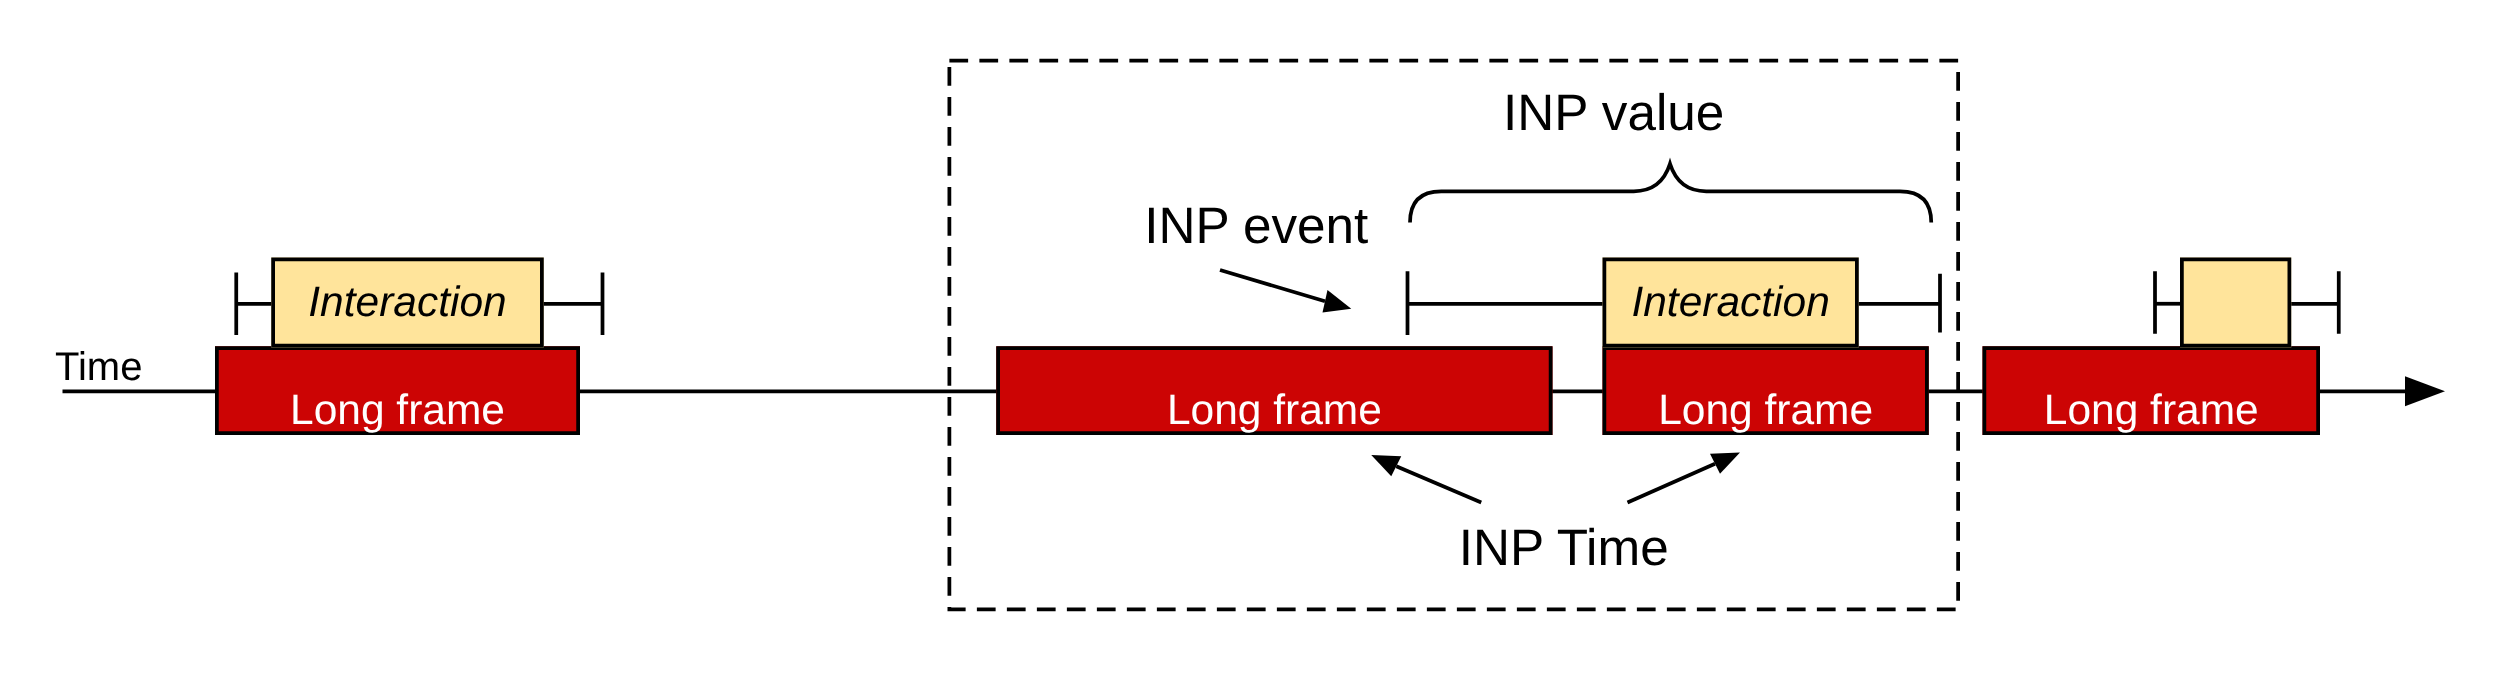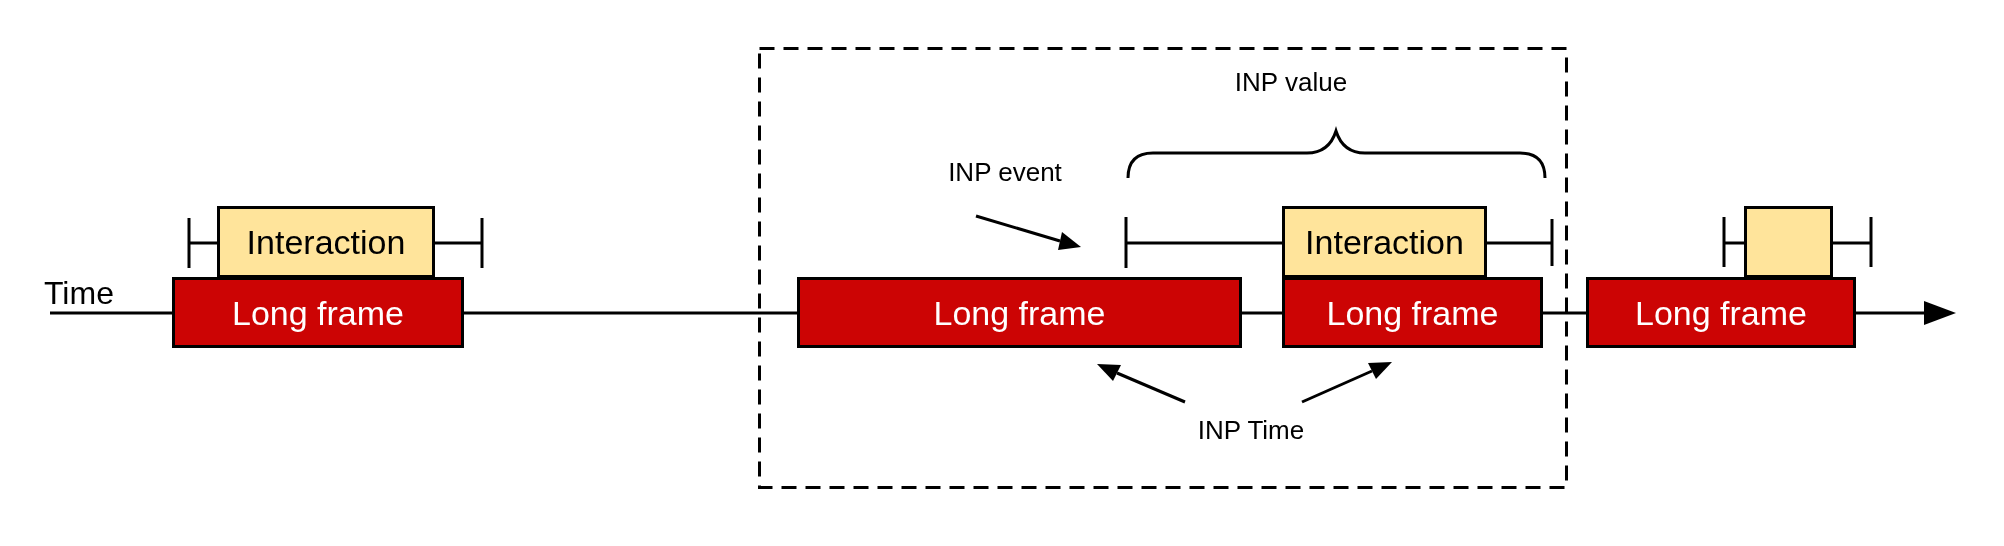--- a/index.html
+++ b/index.html
@@ -17,36 +17,36 @@
     background:var(--background);
     font-family:"Liberation Sans","DejaVu Sans",sans-serif;
     overflow:hidden;
   }
   .lines{position:absolute;left:0;top:0;width:2004px;height:546px;}
   .bar{
     position:absolute;top:277px;height:71px;
     background:var(--long-frame-fill);
     border:3px solid var(--line);
     box-sizing:border-box;
-    display:flex;align-items:center;justify-content:center;
+    display:flex;align-items:flex-end;justify-content:center;
     color:var(--long-frame-text);
     font-size:34px;line-height:1;white-space:nowrap;
   }
   .interaction{
     position:absolute;top:206px;height:72px;
     background:var(--interaction-fill);
     border:3px solid var(--line);
     box-sizing:border-box;
     display:flex;align-items:center;justify-content:center;
     color:var(--interaction-text);
-    font-size:34px;line-height:1;white-space:nowrap;
+    font-size:34px;line-height:1;white-space:nowrap;font-style:italic;
   }
   .ann{
     position:absolute;color:var(--line);
-    font-size:26px;line-height:1.1;white-space:nowrap;
+    font-size:41px;line-height:1.1;white-space:nowrap;
   }
   .ann.centered{width:240px;text-align:center;}
   #bar-1{left:172px;width:292px;}
   #bar-2{left:797px;width:445px;}
   #bar-3{left:1282px;width:261px;}
   #bar-4{left:1586px;width:270px;}
   #int-1{left:217px;width:218px;}
   #int-2{left:1282px;width:205px;}
   #int-3{left:1744px;width:89px;}
   #time-label{left:44px;top:276px;font-size:32px;}

